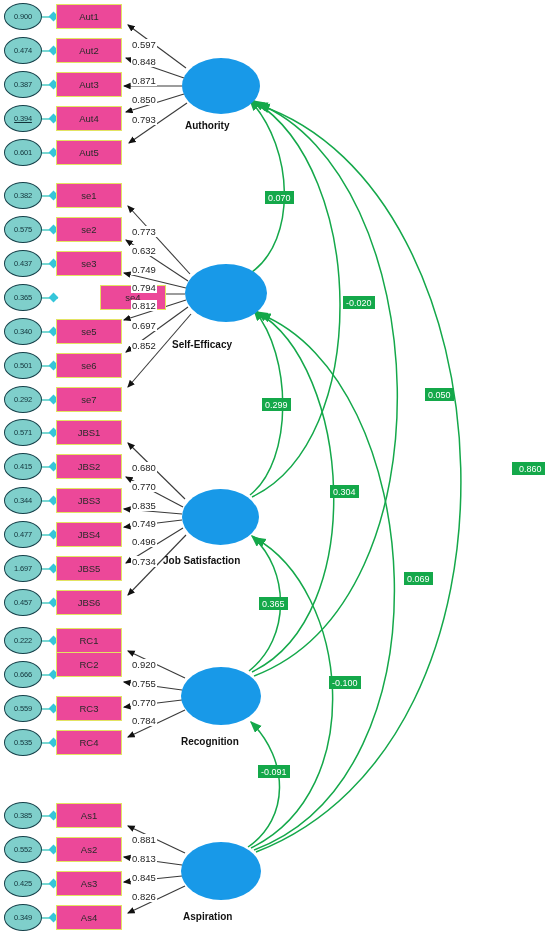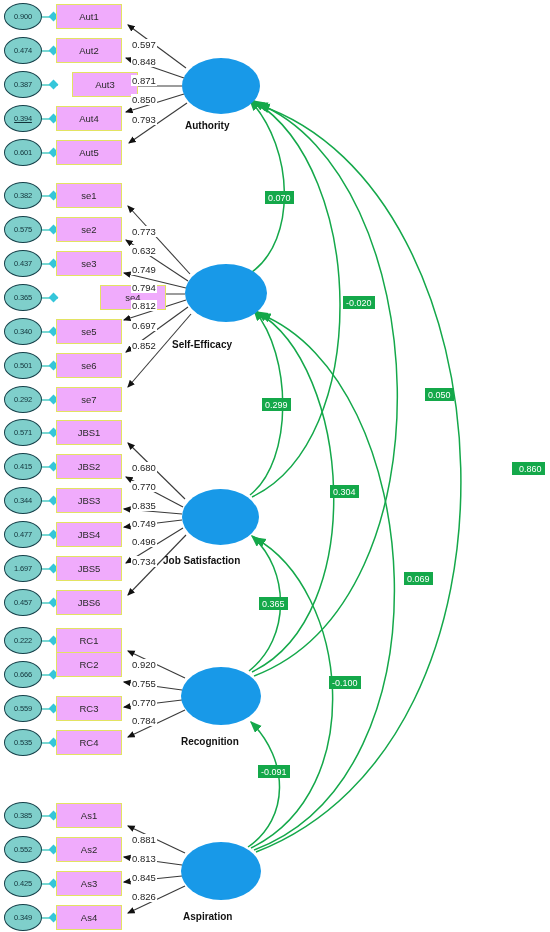--- a/index.html
+++ b/index.html
@@ -32,21 +32,21 @@
     display:flex; align-items:center; justify-content:center;
     font-size:7.5px;
     color:#12333a;
     letter-spacing:-0.2px;
     z-index:4;
   }
   
   .ind{
     position:absolute;
     width:66px; height:25px;
-    background:#f0abfc;
+    background:#ec4899;
     border:1.4px solid #e3e362;
     box-sizing:border-box;
     display:flex; align-items:center; justify-content:center;
     font-size:9.5px;
     color:#2a2a2a;
     z-index:4;
   }
   
   .stub{
     position:absolute;
@@ -201,21 +201,21 @@
 
   <div class="err" style="left:4px; top:37px;">0.474</div>
   <div class="stub" style="left:42px; top:50px; width:16px;"></div>
     <div class="stub-d" style="left:50px; top:47px;"></div>
   <div class="ind" style="left:56px; top:38px;">Aut2</div>
   <div class="load" style="left:131px; top:56px;">0.848</div>
 
   <div class="err" style="left:4px; top:71px;">0.387</div>
   <div class="stub" style="left:42px; top:84px; width:16px;"></div>
     <div class="stub-d" style="left:50px; top:81px;"></div>
-  <div class="ind" style="left:56px; top:72px;margin-left:16px;">Aut3</div>
+  <div class="ind" style="left:56px; top:72px;">Aut3</div>
   <div class="load" style="left:131px; top:75px;">0.871</div>
 
   <div class="err" style="left:4px; top:105px;text-decoration:underline;">0.394</div>
   <div class="stub" style="left:42px; top:118px; width:16px;"></div>
     <div class="stub-d" style="left:50px; top:115px;"></div>
   <div class="ind" style="left:56px; top:106px;">Aut4</div>
   <div class="load" style="left:131px; top:94px;">0.850</div>
 
   <div class="err" style="left:4px; top:139px;">0.601</div>
   <div class="stub" style="left:42px; top:152px; width:16px;"></div>

